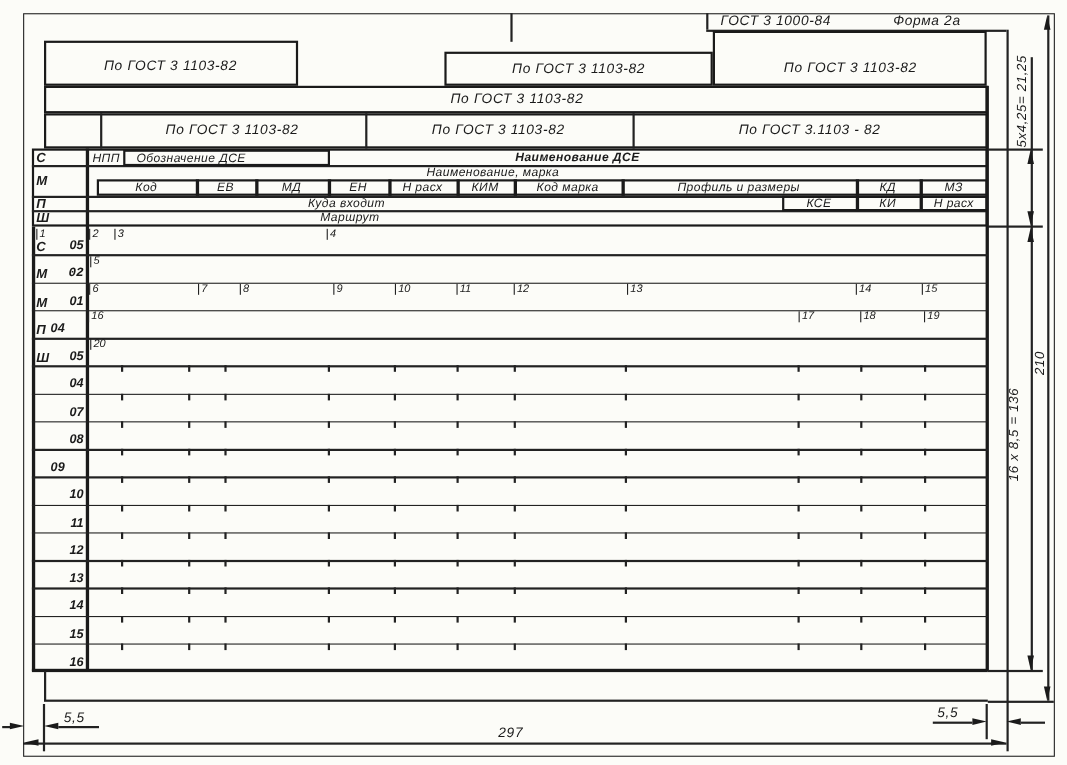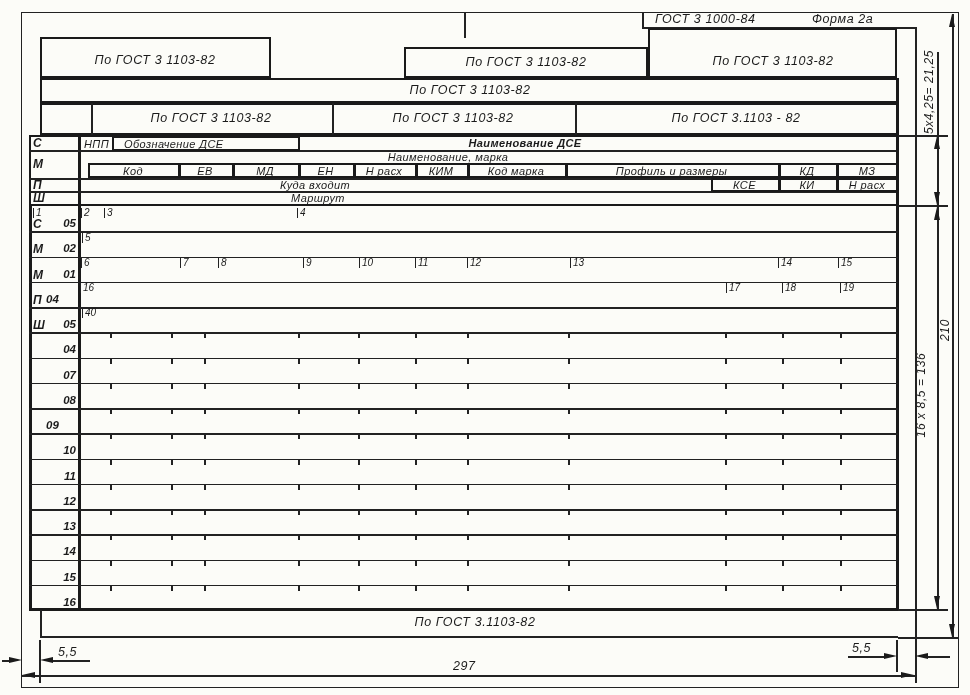--- a/index.html
+++ b/index.html
@@ -109,21 +109,21 @@
 
   <div class="vlb" style="left:29px;top:206px;height:404px;"></div>
   <div class="vlb" style="left:896px;top:78px;height:532px;"></div>
   <div class="hlb" style="left:29px;top:608px;width:869px;height:3px;"></div>
 
   <div style="position:absolute;left:0;top:0;">
       <div class="letter" style="left: 33px; top: 217px;">С</div>
       <div class="rown" style="left: 46px; top: 217px; width: 30px; text-align: right;">05</div>
       <div class="hl" style="left: 29px; top: 231.25px; width: 869px;"></div>
       <div class="letter" style="left: 33px; top: 242.25px;">М</div>
-      <div class="rown" style="left: 46px; top: 242.25px; width: 30px; text-align: right;">02</div>
+      <div class="rown" style="left: 46px; top: 242.25px; width: 30px; text-align: right; font-family: Liberation Mono, monospace;">02</div>
       <div class="hl" style="left: 29px; top: 256.5px; width: 869px;"></div>
       <div class="letter" style="left: 33px; top: 267.5px;">М</div>
       <div class="rown" style="left: 46px; top: 267.5px; width: 30px; text-align: right;">01</div>
       <div class="hl" style="left: 29px; top: 281.75px; width: 869px;"></div>
       <div class="letter" style="left: 33px; top: 292.75px;">П</div>
       <div class="rown" style="left: 46px; top: 292.75px; width: 30px; text-align: left;">04</div>
       <div class="hl" style="left: 29px; top: 307px; width: 869px;"></div>
       <div class="letter" style="left: 33px; top: 318px;">Ш</div>
       <div class="rown" style="left: 46px; top: 318px; width: 30px; text-align: right;">05</div>
       <div class="hl" style="left: 29px; top: 332.25px; width: 869px;"></div>
@@ -281,26 +281,25 @@
       <div class="mk" style="left: 359px; top: 258px;">10</div>
       <div class="mk" style="left: 415px; top: 258px;">11</div>
       <div class="mk" style="left: 467px; top: 258px;">12</div>
       <div class="mk" style="left: 570px; top: 258px;">13</div>
       <div class="mk" style="left: 778px; top: 258px;">14</div>
       <div class="mk" style="left: 838px; top: 258px;">15</div>
       <div class="mk" style="left: 80px; top: 283px;">16</div>
       <div class="mk" style="left: 726px; top: 283px;">17</div>
       <div class="mk" style="left: 782px; top: 283px;">18</div>
       <div class="mk" style="left: 840px; top: 283px;">19</div>
-      <div class="mk" style="left: 82px; top: 308px;">40</div>
+      <div class="mk" style="left: 82px; top: 308px;">20</div>
     </div>
 
   <div class="vl" style="left:40px;top:610px;height:27px;"></div>
   <div class="hl" style="left:40px;top:636px;width:858px;"></div>
-  <div class="t tc" style="left:375px;top:615px;width:200px;">По ГОСТ 3.1103-82</div>
 
   <div class="hl" style="left:898px;top:135px;width:50px;"></div>
   <div class="hl" style="left:898px;top:205px;width:50px;"></div>
   <div class="hl" style="left:898px;top:609px;width:50px;"></div>
   <div class="hl" style="left:898px;top:637px;width:60px;"></div>
   <div class="vl" style="left:937px;top:52px;height:558px;"></div>
   <div class="arw-u" style="left:934px;top:136px;"></div>
   <div class="arw-d" style="left:934px;top:192px;"></div>
   <div class="arw-u" style="left:934px;top:207px;"></div>
   <div class="arw-d" style="left:934px;top:596px;"></div>

